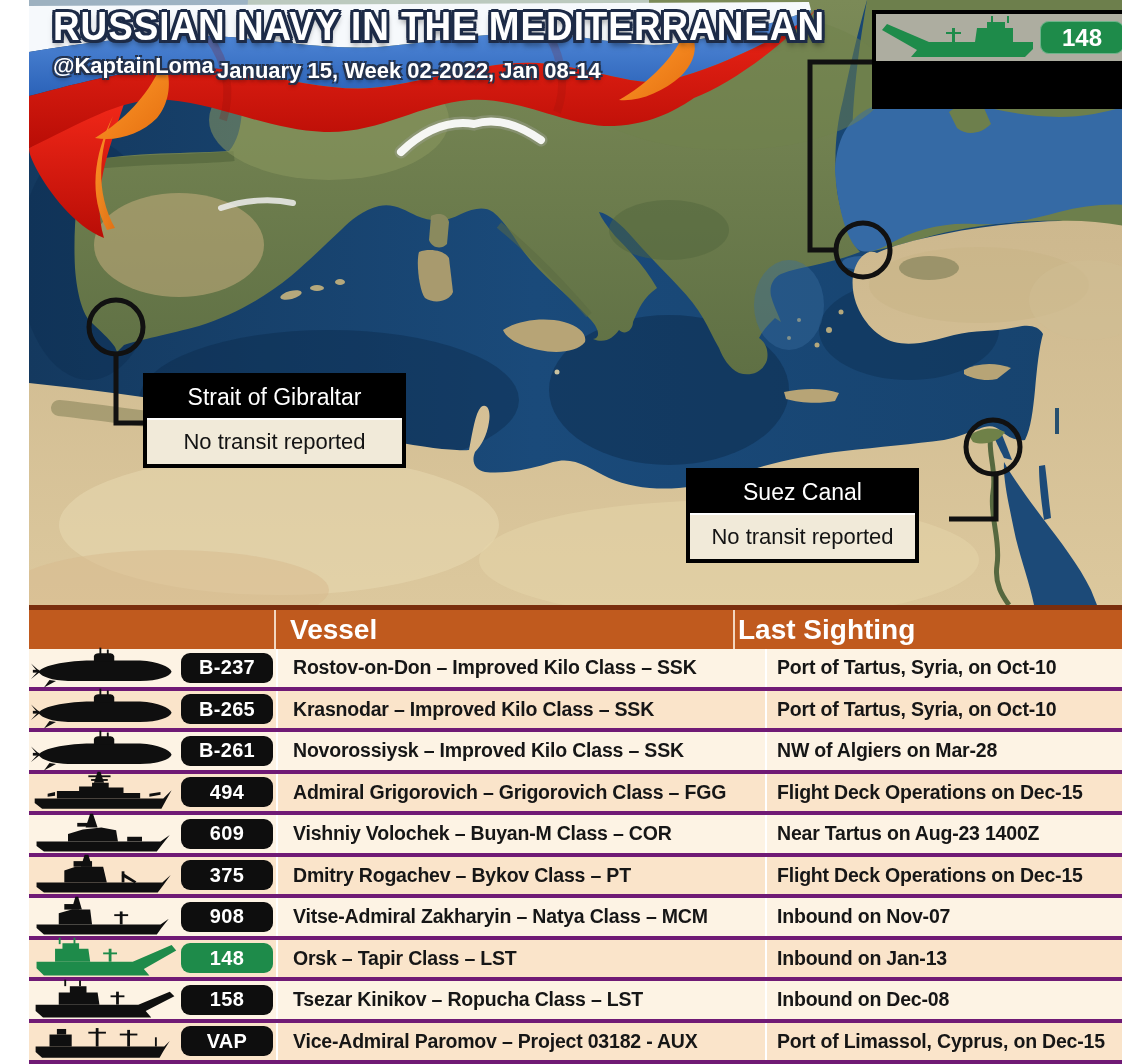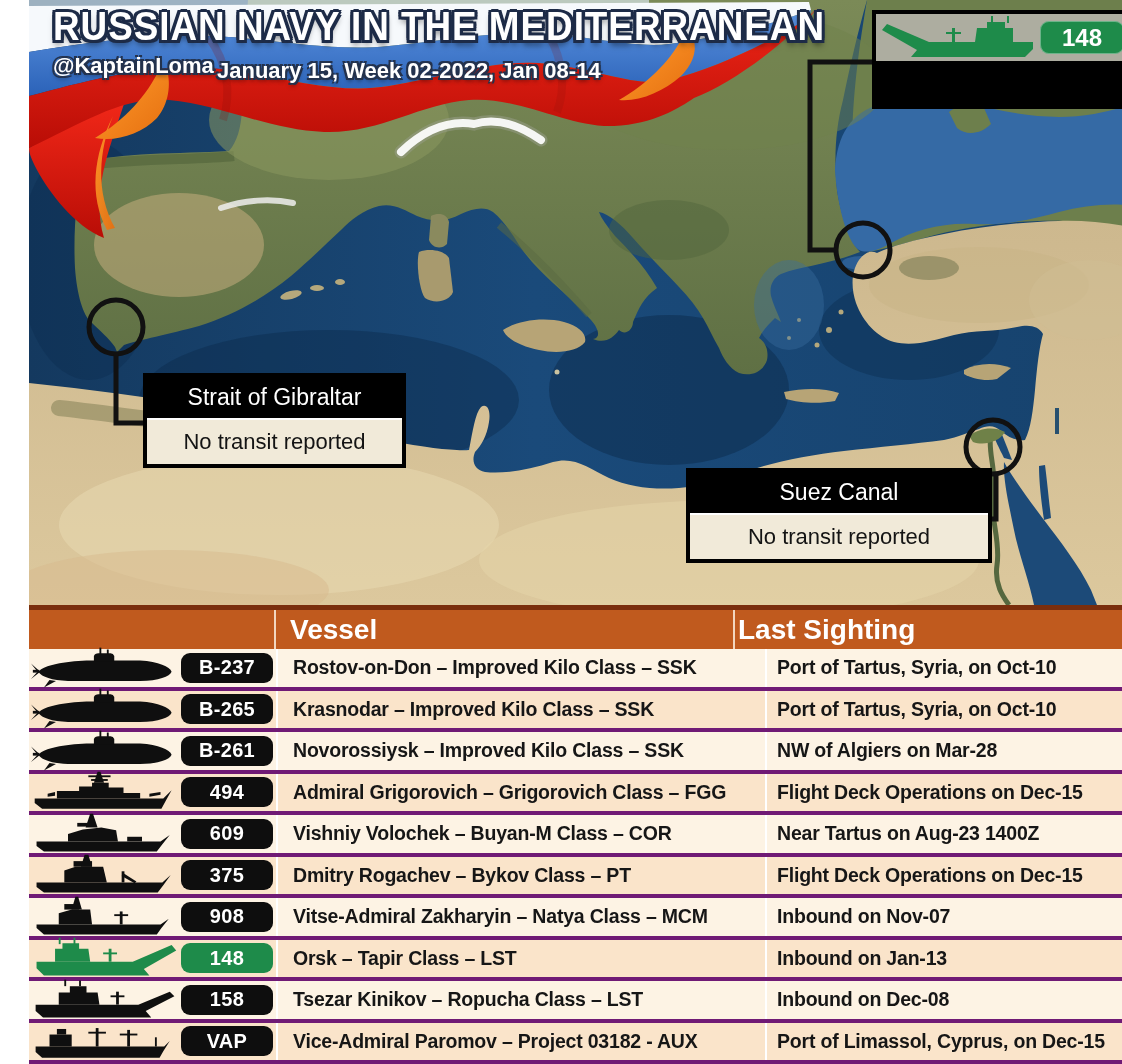--- a/index.html
+++ b/index.html
@@ -28,21 +28,21 @@
 
   
   .callout{position:absolute;z-index:4;border:4px solid #000;box-sizing:border-box;background:#000;}
   .callout .c-head{background:#000;color:#fff;text-align:center;font-size:23px;
                    display:flex;align-items:center;justify-content:center;}
   .callout .c-body{background:#f1ead9;color:#141414;text-align:center;font-size:22px;
                    display:flex;align-items:center;justify-content:center;border-top:2px solid #fff;}
   .co-gibraltar{left:114px;top:373px;width:263px;height:95px;}
   .co-gibraltar .c-head{height:41px;}
   .co-gibraltar .c-body{height:44px;}
-  .co-suez{left:657px;top:468px;width:306px;height:95px;}
+  .co-suez{left:657px;top:468px;width:233px;height:95px;}
   .co-suez .c-head{height:41px;}
   .co-suez .c-body{height:44px;}
 
   .co-bosporus{left:843px;top:10px;width:262px;height:99px;}
   .co-bosporus .b-head{height:44px;background:#000;color:#fff;font-size:23px;
                        display:flex;align-items:center;justify-content:center;}
   .co-bosporus .b-body{height:47px;background:rgba(203,203,188,.85);
                        display:flex;align-items:center;justify-content:space-between;padding:2px 6px 2px 2px;box-sizing:border-box;}
   .count-badge{min-width:84px;height:33px;background:#1e8b4a;border-radius:9px;color:#fff;
                font-weight:bold;font-size:24px;display:flex;align-items:center;justify-content:center;

